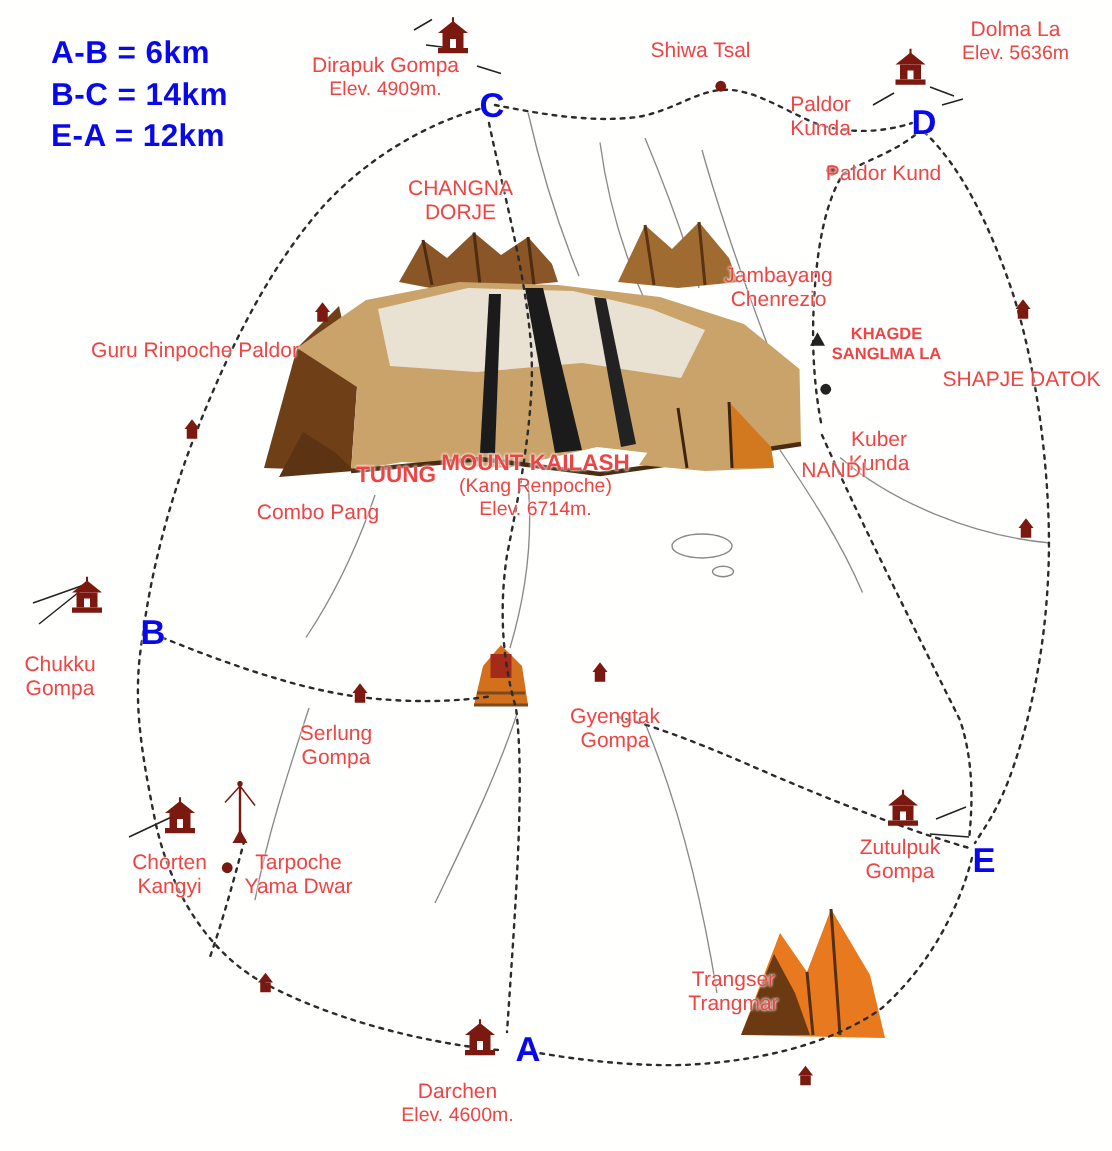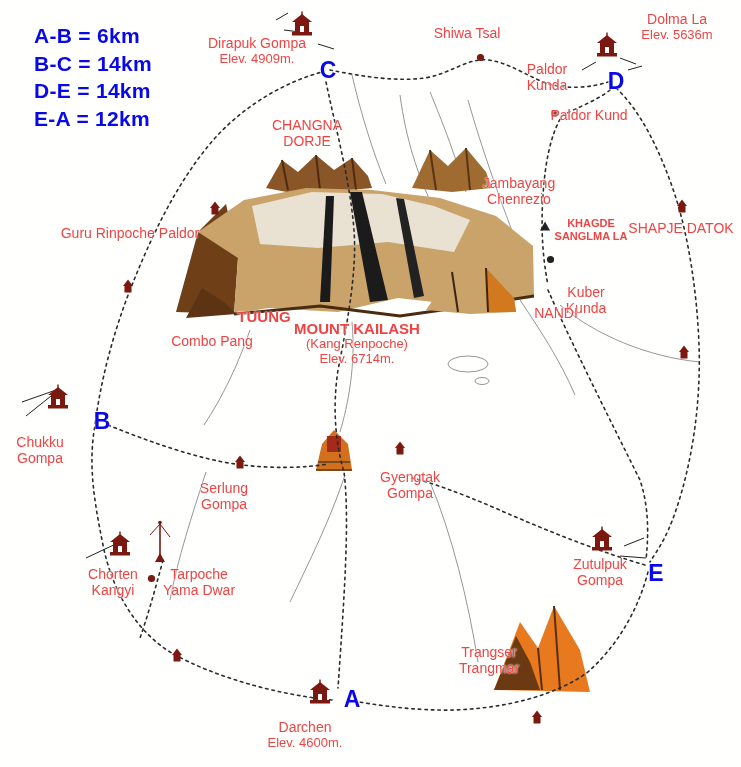--- a/index.html
+++ b/index.html
@@ -96,21 +96,20 @@
       <path d="M108,425 C150,442 195,458 235,464 C270,469 305,468 328,464"></path>
       <path d="M645,565 C600,552 545,530 495,508 C460,493 430,482 412,478"></path>
       <path d="M548,290 C570,340 610,420 640,480 C650,510 648,540 646,560"></path>
       <path d="M163,560 C155,590 148,615 140,638"></path>
     </g>
   </svg>
 
   <div class="legend">
       <div class="legend-item">A-B = 6km</div>
       <div class="legend-item">B-C = 14km</div>
-      <div class="legend-item">D-E = 14km</div>
       <div class="legend-item">E-A = 12km</div>
     </div>
   <div id="icons-layer">
       <div class="map-icon" style="left: 287px; top: 11px;"><svg width="30" height="28" viewBox="0 0 30 28">
           <line x1="15" y1="0.5" x2="15" y2="6" stroke="#7B180F" stroke-width="1.4"></line>
           <polygon points="5,11 15,3 25,11" fill="#7B180F"></polygon>
           <rect x="8" y="11" width="14" height="10" fill="#7B180F"></rect>
           <rect x="13" y="15" width="4" height="6" fill="#fff"></rect>
           <rect x="5" y="21" width="20" height="3.5" fill="#7B180F"></rect>
         </svg></div>
@@ -229,31 +228,31 @@
       </div>
       <div class="map-label" style="left: 519px; top: 176px;">
         <div style="font-size: 14px;">Jambayang</div>
         <div style="font-size: 14px;">Chenrezio</div>
       </div>
       <div class="map-label" style="left: 591px; top: 217px;">
         <div style="font-size: 11px; font-weight: bold;">KHAGDE</div>
         <div style="font-size: 11px; font-weight: bold;">SANGLMA LA</div>
       </div>
       <div class="map-label" style="left: 681px; top: 221px;">
-        <div style="font-size: 14px;">SHAPJE DATOK</div>
+        <div style="font-size: 14px; margin-top: 24px;">SHAPJE DATOK</div>
       </div>
       <div class="map-label" style="left: 586px; top: 245px; margin-top: 40px;">
         <div style="font-size: 14px;">Kuber</div>
         <div style="font-size: 14px;">Kunda</div>
       </div>
       <div class="map-label" style="left: 130px; top: 226px;">
         <div style="font-size: 14px;">Guru Rinpoche Paldor</div>
       </div>
       <div class="map-label" style="left: 357px; top: 300px;">
-        <div style="font-size: 15px; font-weight: bold; margin-top: 20px;">MOUNT KAILASH</div>
+        <div style="font-size: 15px; font-weight: bold;">MOUNT KAILASH</div>
         <div style="font-size: 13px;">(Kang Renpoche)</div>
         <div style="font-size: 13px;">Elev. 6714m.</div>
       </div>
       <div class="map-label" style="left: 264px; top: 308px;">
         <div style="font-size: 15px; font-weight: bold;">TUUNG</div>
       </div>
       <div class="map-label" style="left: 212px; top: 334px;">
         <div style="font-size: 14px;">Combo Pang</div>
       </div>
       <div class="map-label" style="left: 556px; top: 306px;">

